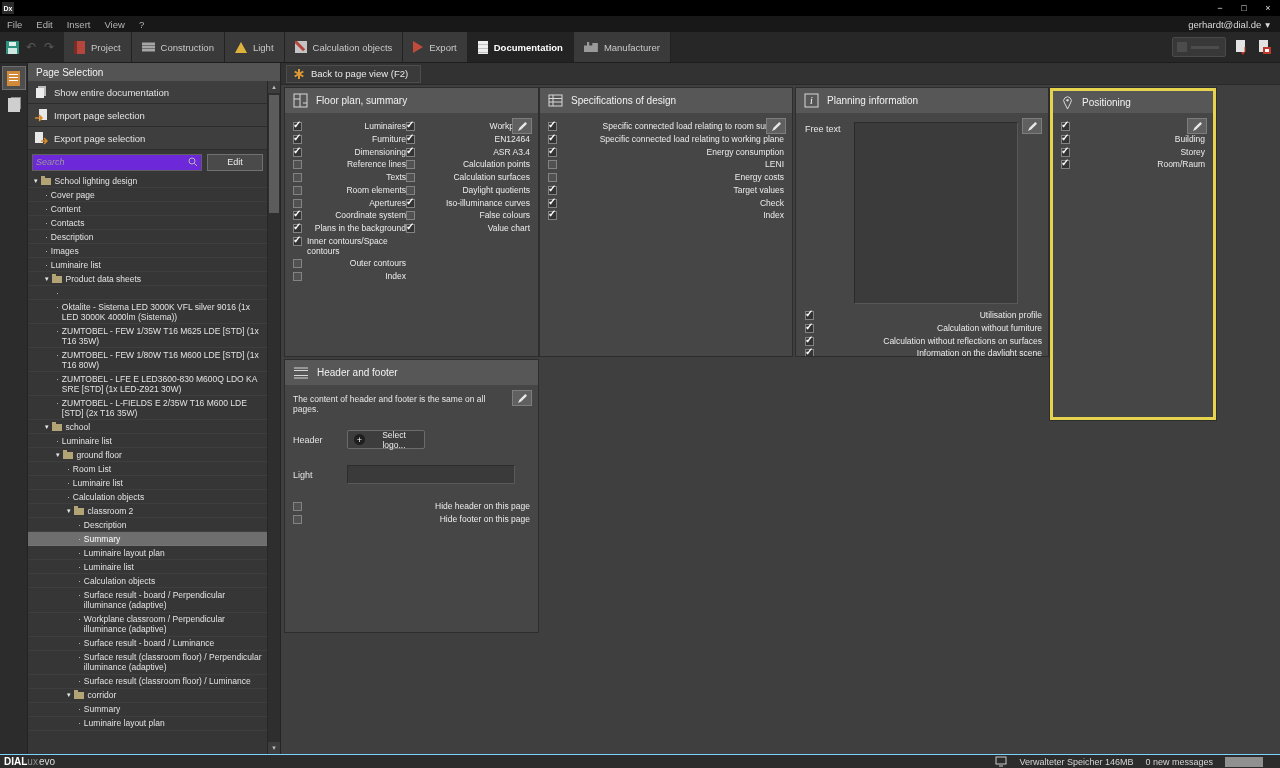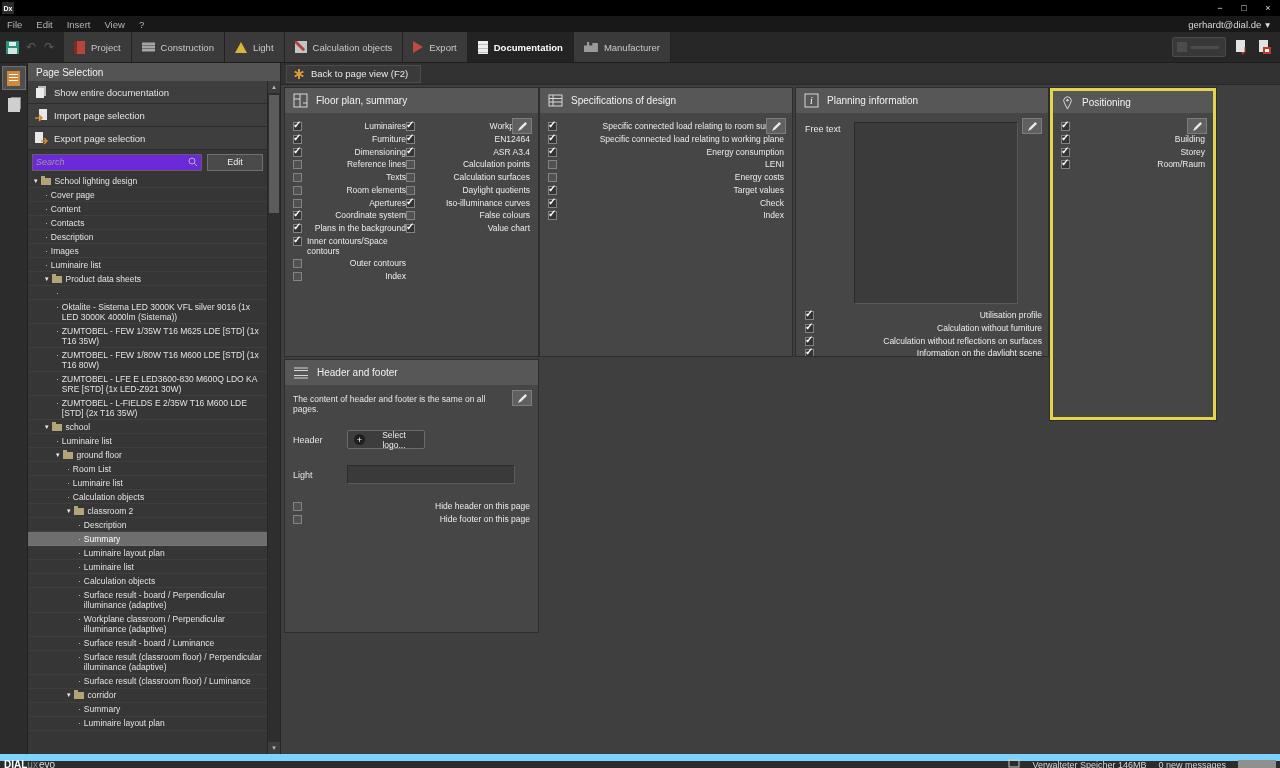--- a/index.html
+++ b/index.html
@@ -134,27 +134,27 @@
   .logo-btn{height:19px;width:78px;background:#3d3d3d;border:1px solid #6b6b6b;border-radius:2px;
     display:flex;align-items:center;gap:5px;padding:0 6px;font-size:8.5px;color:#eee;}
   .plus-circle{width:11px;height:11px;border-radius:50%;background:#1f1f1f;color:#fff;font-size:9px;
     display:flex;align-items:center;justify-content:center;flex:0 0 auto;}
   .footer-input{width:168px;height:19px;background:#3a3a3a;border:1px solid #2c2c2c;
     border-bottom-color:#5a5a5a;border-right-color:#5a5a5a;color:#ddd;outline:0;
     font-family:"Liberation Sans",sans-serif;font-size:9px;padding:0 4px;}
   .hf-checks{margin-top:18px;}
 
   
-  .statusbar{position:absolute;left:0;right:0;bottom:0;height:14px;background:#2c2c2c;border-top:7px solid #7dd3fc;
+  .statusbar{position:absolute;left:0;right:0;bottom:0;height:14px;background:#2c2c2c;border-top:1px solid #7dd3fc;
     display:flex;align-items:center;font-size:9px;color:#d5d5d5;}
   .brand{margin-left:4px;font-size:10px;letter-spacing:0;}
   .brand .b1{font-weight:bold;color:#fff;}
   .brand .b2{color:#8f8f8f;}
   .brand .b3{color:#dcdcdc;margin-left:1px;}
-  .status-right{margin-left:auto;display:flex;align-items:center;gap:12px;padding-right:4px;}
+  .status-right{margin-left:auto;display:flex;align-items:center;gap:12px;padding-right:17px;}
   .grip{width:38px;height:10px;background:#909090;}
 </style>
 </head>
 <body>
 
 <div class="titlebar">
   <div class="app-ic">Dx</div>
   <div class="sp"></div>
   <div class="win-btn">−</div>
   <div class="win-btn">□</div>

